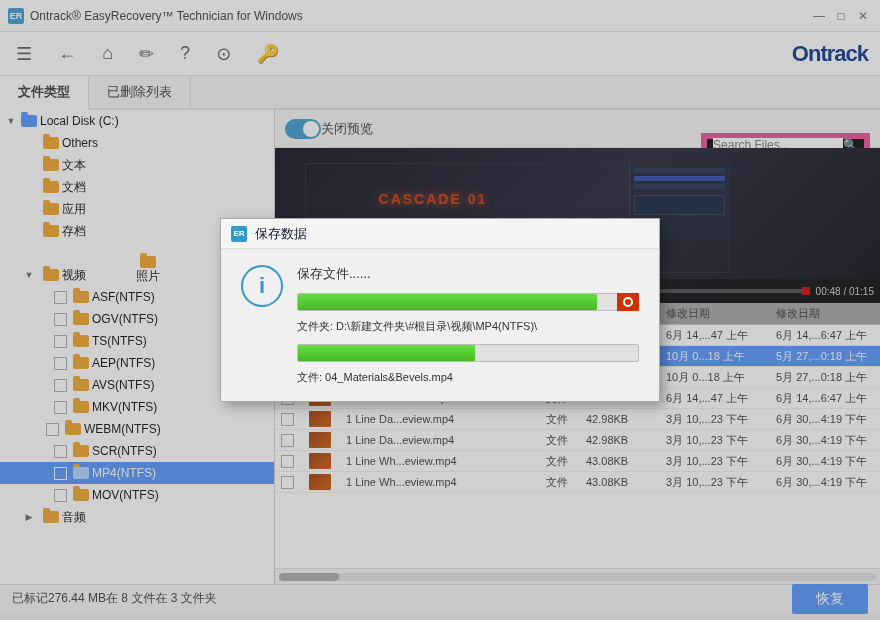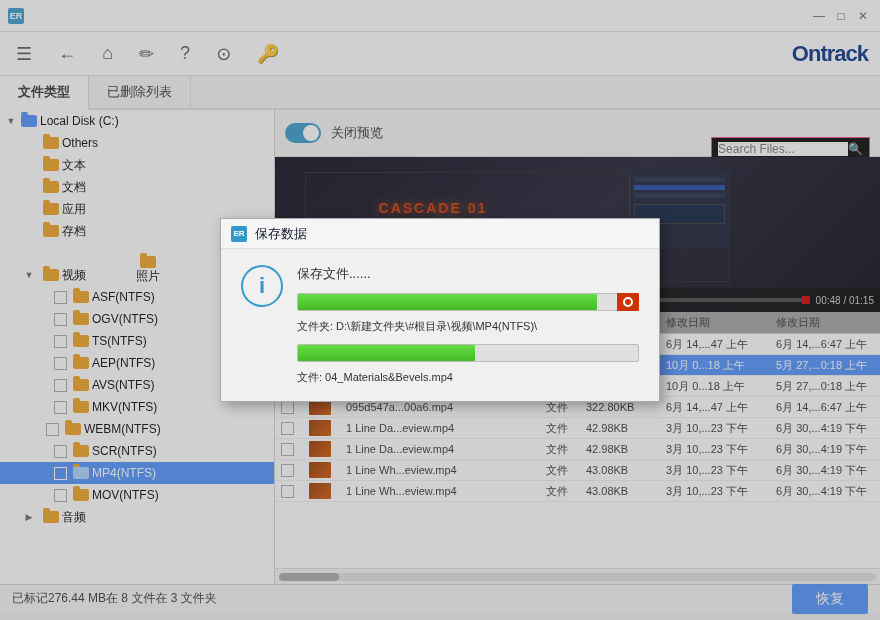--- a/index.html
+++ b/index.html
@@ -33,25 +33,25 @@
     .folder-icon { width: 16px; height: 12px; background: #f0a020; border-radius: 1px 2px 2px 2px; margin: 0 3px; flex-shrink: 0; position: relative; }
     .folder-icon::before { content: ''; position: absolute; top: -3px; left: 0; width: 7px; height: 3px; background: #f0a020; border-radius: 2px 2px 0 0; }
     .folder-icon-blue { background: #4d90fe; }
     .folder-icon-blue::before { background: #4d90fe; }
     .cb { width: 13px; height: 13px; border: 1px solid #aaa; background: white; margin-right: 3px; flex-shrink: 0; display: flex; align-items: center; justify-content: center; }
     .cb.checked { background: #4d90fe; border-color: #4d90fe; color: white; font-size: 9px; }
     .item-label { font-size: 12px; }
 
     
     .right-panel { flex: 1; display: flex; flex-direction: column; background: #fff; overflow: hidden; }
-    .right-top-bar { height: 47px; background: #f5f5f5; border-bottom: 1px solid #ddd; display: flex; align-items: center; padding: 0 10px; gap: 10px; }
+    .right-top-bar { height: 38px; background: #f5f5f5; border-bottom: 1px solid #ddd; display: flex; align-items: center; padding: 0 10px; }
     .toggle-switch { width: 36px; height: 20px; background: #3399cc; border-radius: 10px; position: relative; cursor: pointer; }
     .toggle-knob { width: 16px; height: 16px; background: white; border-radius: 50%; position: absolute; top: 2px; left: 18px; }
     .toggle-label { font-size: 13px; color: #333; }
-    .search-box { margin-left: auto; display: flex; align-items: center; border: 1px solid #ec4899; background: #000000; height: 24px; padding: 0 6px; margin-top: 32px; }
+    .search-box { margin-left: auto; display: flex; align-items: center; border: 6px solid #ec4899; background: #000000; height: 24px; padding: 0 6px; margin-top: 32px; }
     .search-box input { border: none; outline: none; font-size: 12px; width: 130px; color: #999; }
     .search-icon { color: #666; font-size: 12px; }
 
     
     .video-preview { height: 155px; background: #86efac; position: relative; overflow: hidden; }
     .video-bg { width: 100%; height: 100%; background: linear-gradient(135deg, #0d0d1a 0%, #1a1a2e 40%, #0a0a15 100%); position: relative; }
     .video-controls { position: absolute; bottom: 0; left: 0; right: 0; height: 24px; background: rgba(0,0,0,0.7); display: flex; align-items: center; padding: 0 6px; }
     .time-display { color: #ccc; font-size: 10px; margin-left: auto; }
     .progress-bar-video { flex: 1; height: 4px; background: #444; margin: 0 6px; position: relative; }
     .progress-fill-video { width: 65%; height: 100%; background: #aaa; }
@@ -100,20 +100,21 @@
     ::-webkit-scrollbar-thumb { background: #b0b0b0; border-radius: 2px; }
   </style>
 </head>
 <body>
 
 <div class="title-bar">
   <div class="title-bar-left">
     <div class="title-bar-icon">
       <span style="color:white;font-size:9px;font-weight:bold;">ER</span>
     </div>
+    <span class="title-bar-text">Ontrack® EasyRecovery™ Technician for Windows</span>
   </div>
   <div class="title-bar-controls">
     <button class="title-btn">—</button>
     <button class="title-btn">□</button>
     <button class="title-btn close">✕</button>
   </div>
 </div>
 
 <div class="toolbar">
   <button class="toolbar-btn">☰</button>

